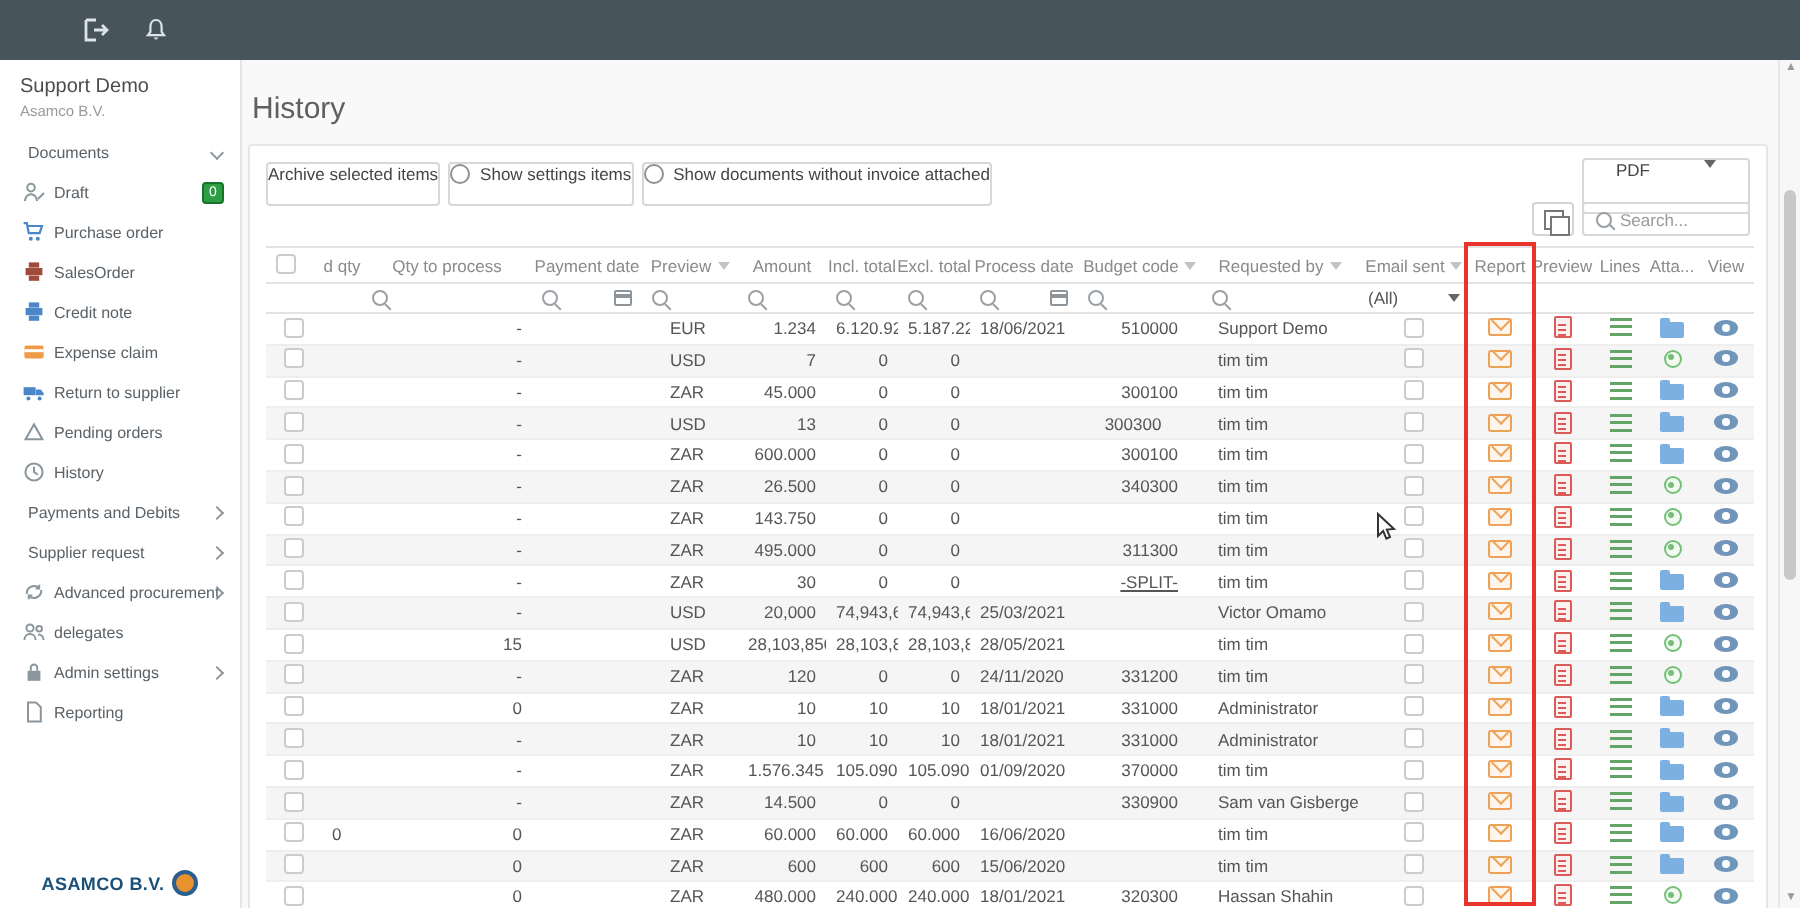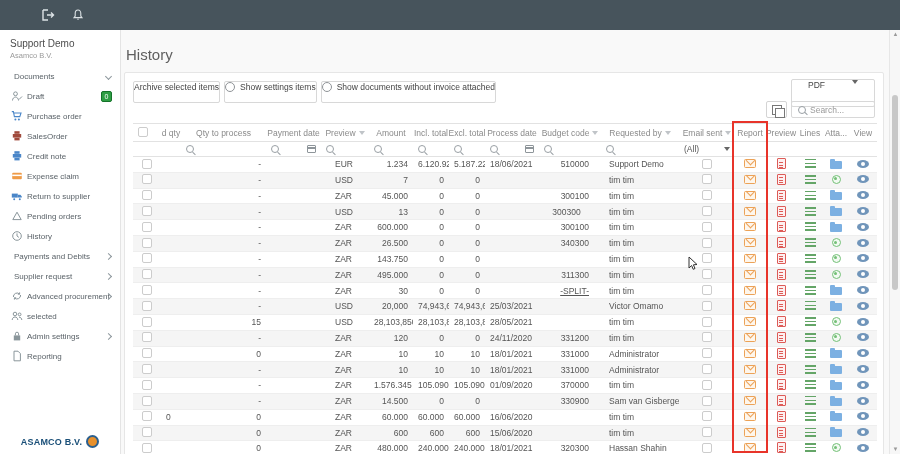--- a/index.html
+++ b/index.html
@@ -219,21 +219,21 @@
         </div>
         <div class="side-item">
           <span class="sic">
             <svg width="12" height="12" viewBox="0 0 12 12">
               <circle cx="4" cy="4" r="1.8" fill="none" stroke="#8a969b"></circle>
               <path d="M1.2 10c0-1.8 1.3-3 2.8-3s2.8 1.2 2.8 3" fill="none" stroke="#8a969b"></path>
               <circle cx="8.6" cy="4.4" r="1.4" fill="none" stroke="#8a969b"></circle>
               <path d="M8 7.2c1.6 0 2.8 1.1 2.8 2.8" fill="none" stroke="#8a969b"></path>
             </svg>
           </span>
-          <span class="lbl">selected</span>
+          <span class="lbl">delegates</span>
         </div>
         <div class="side-item">
           <span class="sic">
             <svg width="12" height="12" viewBox="0 0 12 12">
               <rect x="2.8" y="5.4" width="6.4" height="5" fill="#8a969b"></rect>
               <path d="M4.4 5.4V3.8a1.6 1.6 0 0 1 3.2 0v1.6" fill="none" stroke="#8a969b"></path>
             </svg>
           </span>
           <span class="lbl">Admin settings</span>
           <span class="chev r"></span>

